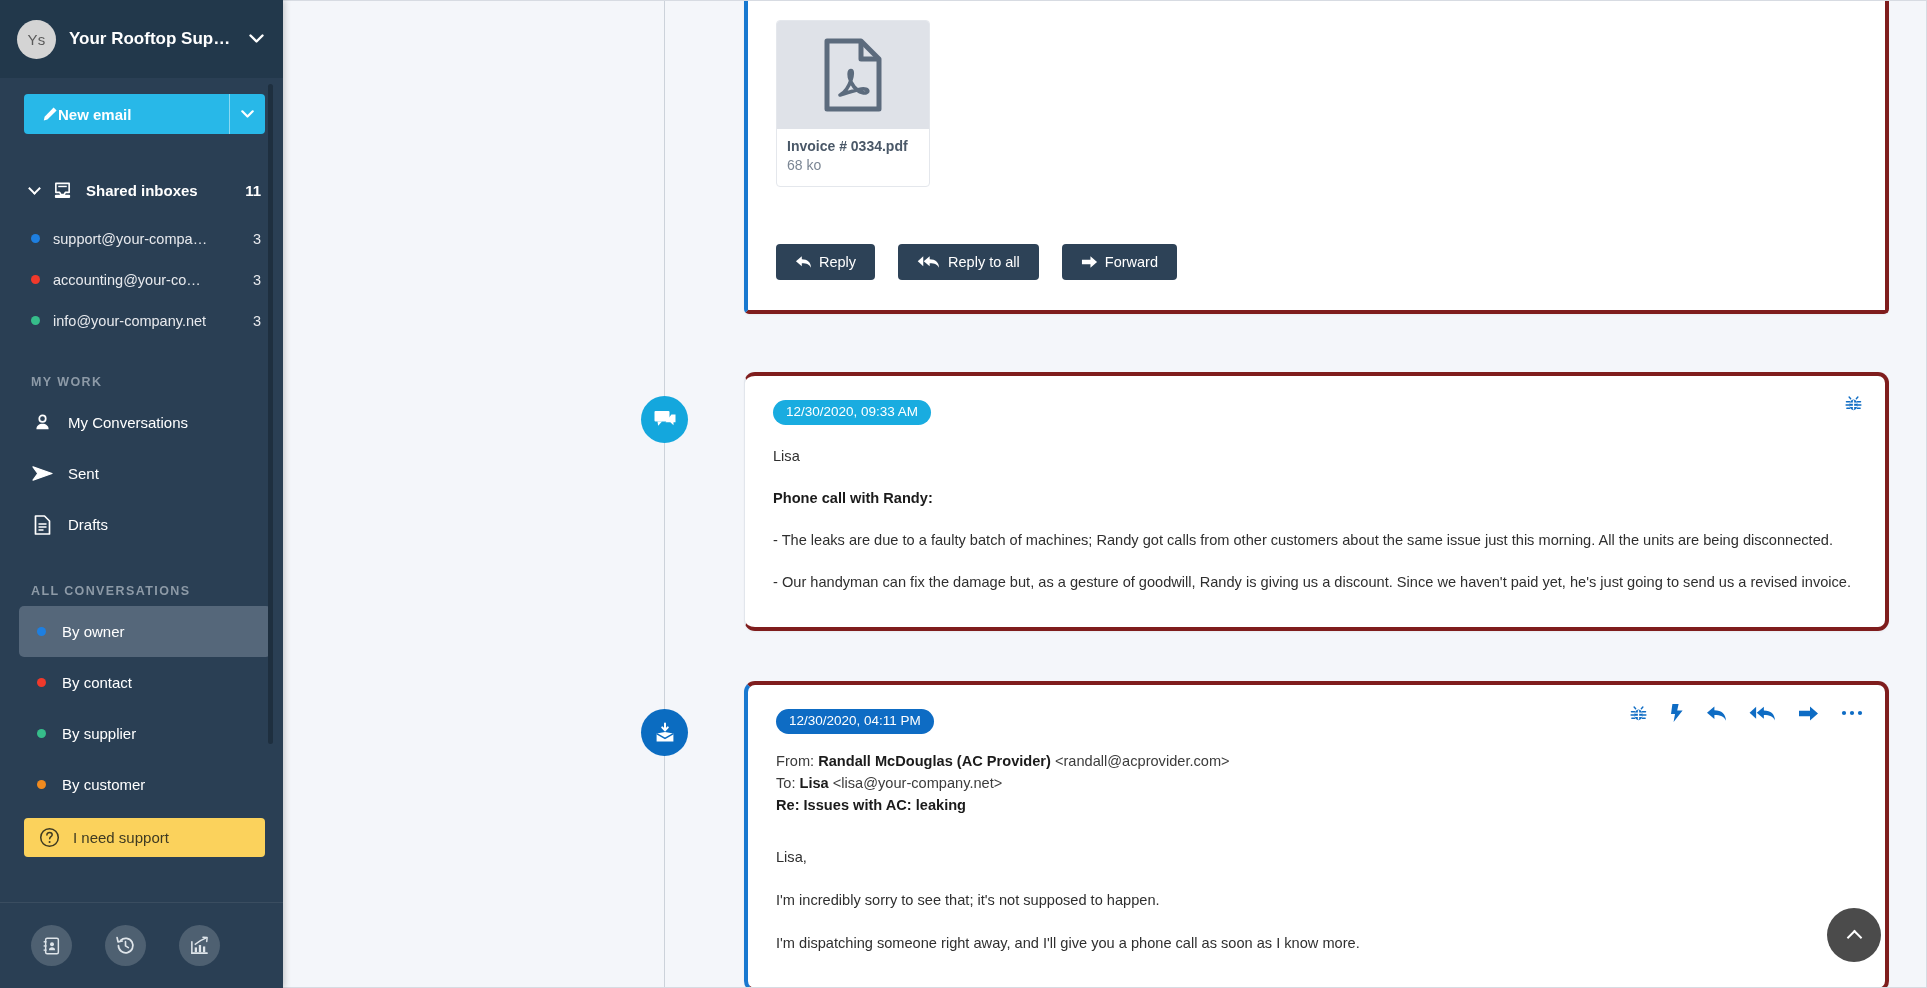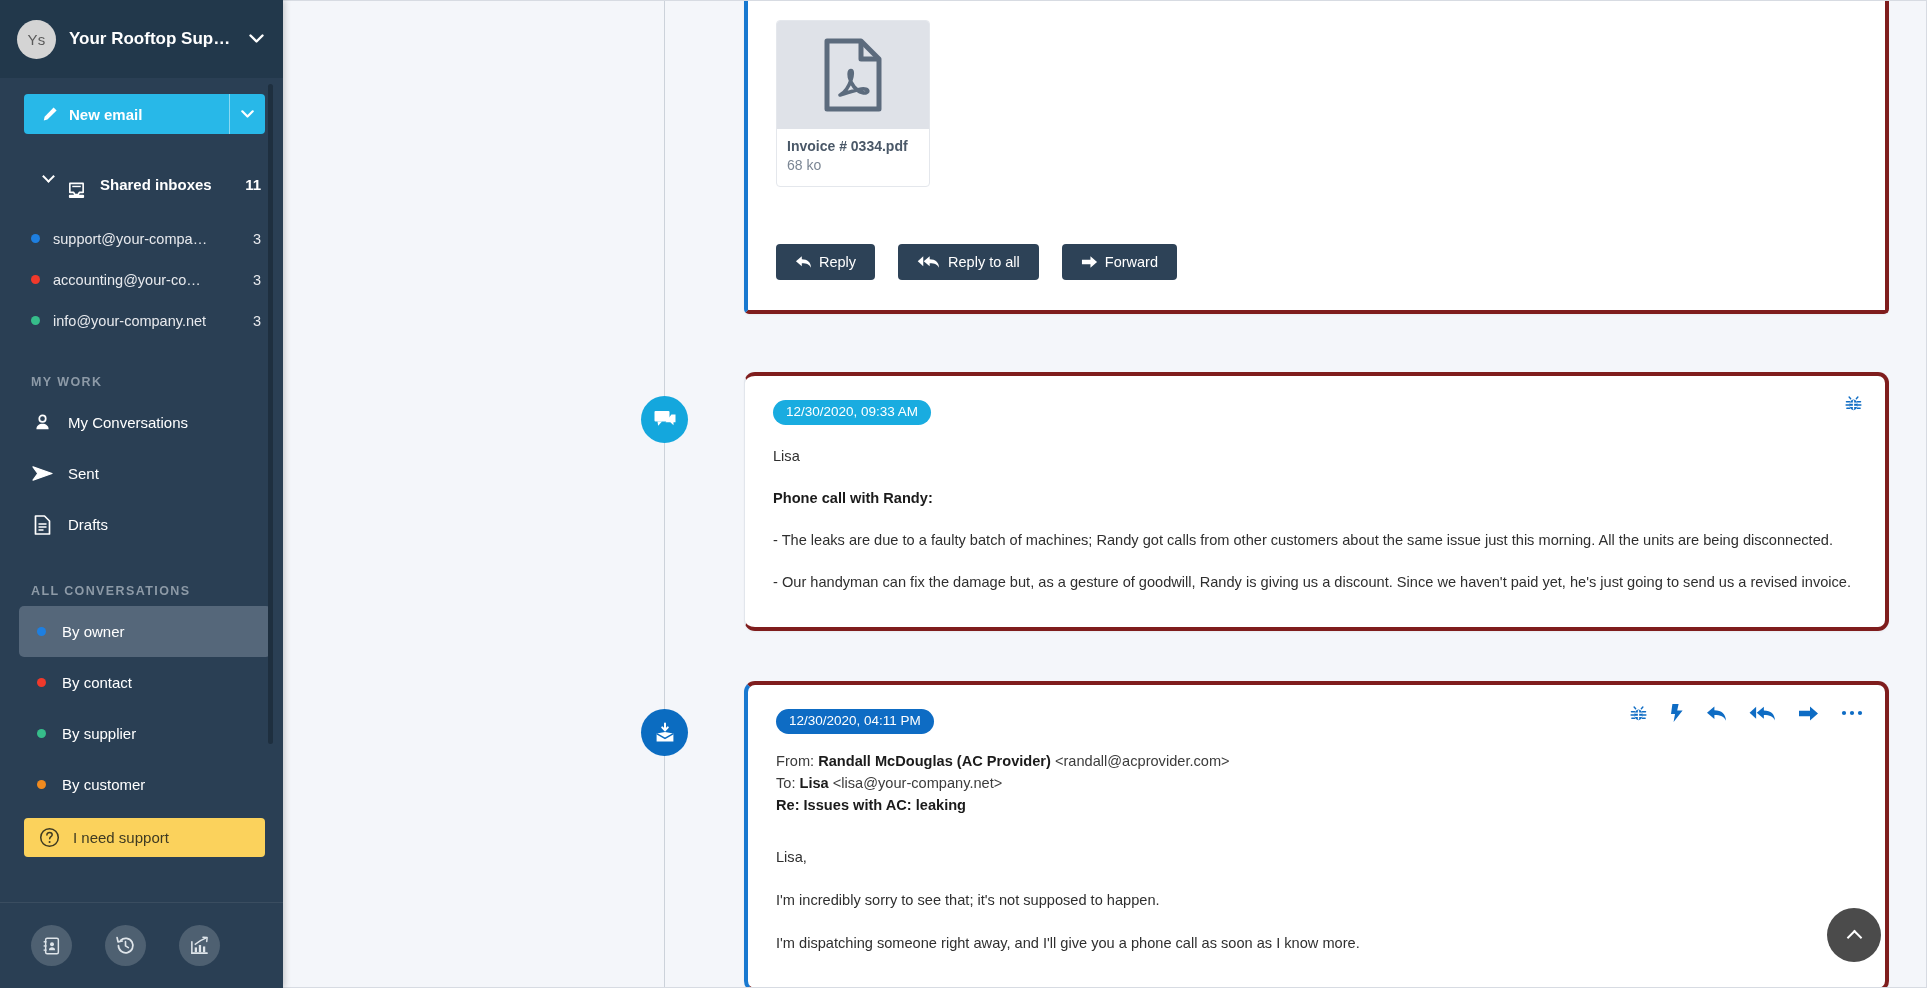--- a/index.html
+++ b/index.html
@@ -67,40 +67,39 @@
     margin: 0 18px 0 24px;
     height: 40px;
     border-radius: 4px;
     overflow: hidden;
   }
   .compose-main {
     flex: 1 1 auto;
     background: #28b8e8;
     color: #fff;
     display: flex; align-items: center;
-    gap: 11px;
     padding-left: 18px;
     font-size: 15px; font-weight: bold;
     cursor: pointer;
   }
   .compose-caret {
     flex: 0 0 36px;
     background: #28b8e8;
     border-left: 1px solid rgba(255,255,255,.45);
     display: flex; align-items: center; justify-content: center;
     cursor: pointer;
   }
   .pencil-ico { width:16px; height:16px; display:block; }
 
   .sb-group {
     margin-top: 42px;
   }
   .sb-group-head {
-    display: flex; 
-    padding: 0 22px 0 44px;
+    display: flex; align-items: center;
+    padding: 0 22px 0 30px;
     height: 28px;
     color: #fff; font-size: 15px; font-weight: bold;
     cursor: pointer;
     gap: 14px;
   }
   .sb-group-head .chev-sm {
     width: 9px; height: 9px;
     border-right: 2.2px solid #fff;
     border-bottom: 2.2px solid #fff;
     transform: rotate(45deg);

